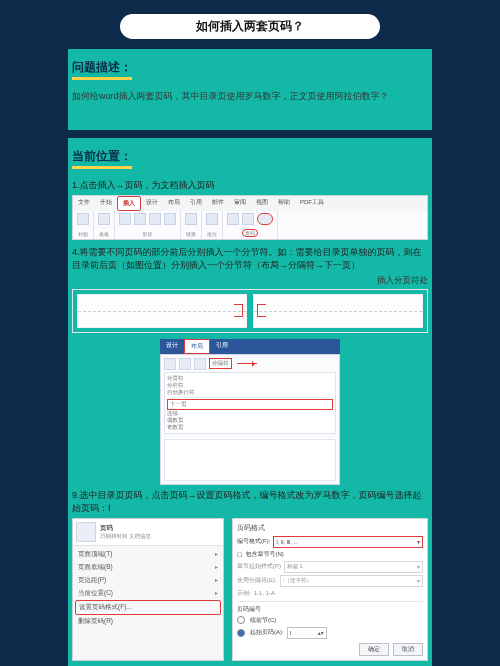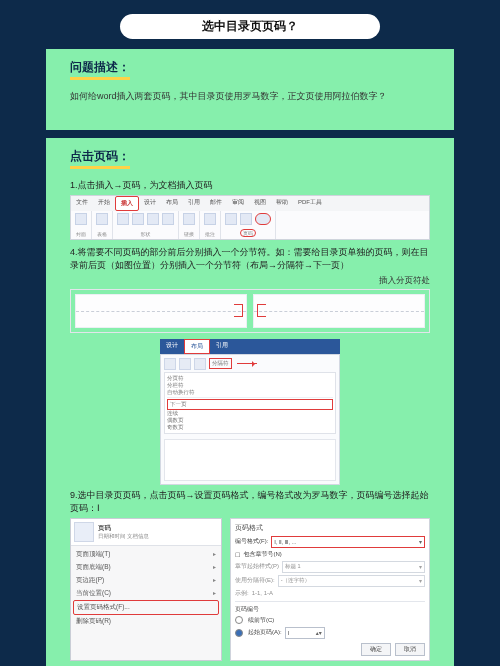--- a/index.html
+++ b/index.html
@@ -22,24 +22,24 @@
     border-radius: 14px;
     width: 260px;
     margin: 14px auto 10px auto;
     text-align: center;
     padding: 4px 0;
     font-size: 12px;
     font-weight: 700;
     color: #111;
   }
   .panel {
-    background: #86efac;
-    width: 408px;
+    background: #14b8a6;
+    width: 364px;
     margin: 8px auto;
-    padding: 10px 24px;
+    padding: 10px 4px;
     box-sizing: border-box;
   }
   .sec-heading {
     font-weight: 700;
     font-size: 12px;
     color: #0d2a4a;
     display: inline-block;
     border-bottom: 3px solid #ffd247;
     padding-bottom: 1px;
     margin-bottom: 6px;
@@ -177,29 +177,29 @@
   .radio { width:6px; height:6px; border:1px solid #888; border-radius:50%; display:inline-block; margin-right:2px; }
   .radio.on { background:#3a6fb7; }
   .btnrow { display:flex; justify-content:flex-end; gap:4px; margin-top:4px; }
   .btn { border:1px solid #b9c0cc; padding:1px 8px; font-size:6px; background:#f4f5f7; }
 </style>
 </head>
 <body>
 
 <div class="canvas">
 
-  <div class="title-pill">选中目录页页码？</div>
+  <div class="title-pill">如何插入两套页码？</div>
 
   <div class="panel">
     <div class="sec-heading">问题描述：</div>
     <div class="desc">如何给word插入两套页码，其中目录页使用罗马数字，正文页使用阿拉伯数字？</div>
   </div>
 
   <div class="panel">
-    <div class="sec-heading">点击页码：</div>
+    <div class="sec-heading">当前位置：</div>
 
     <div class="step">1.点击插入→页码，为文档插入页码</div>
 
     
     <div class="ribbon">
       <div class="ribbon-tabs">
         <span>文件</span>
         <span>开始</span>
         <span class="active">插入</span>
         <span>设计</span>

